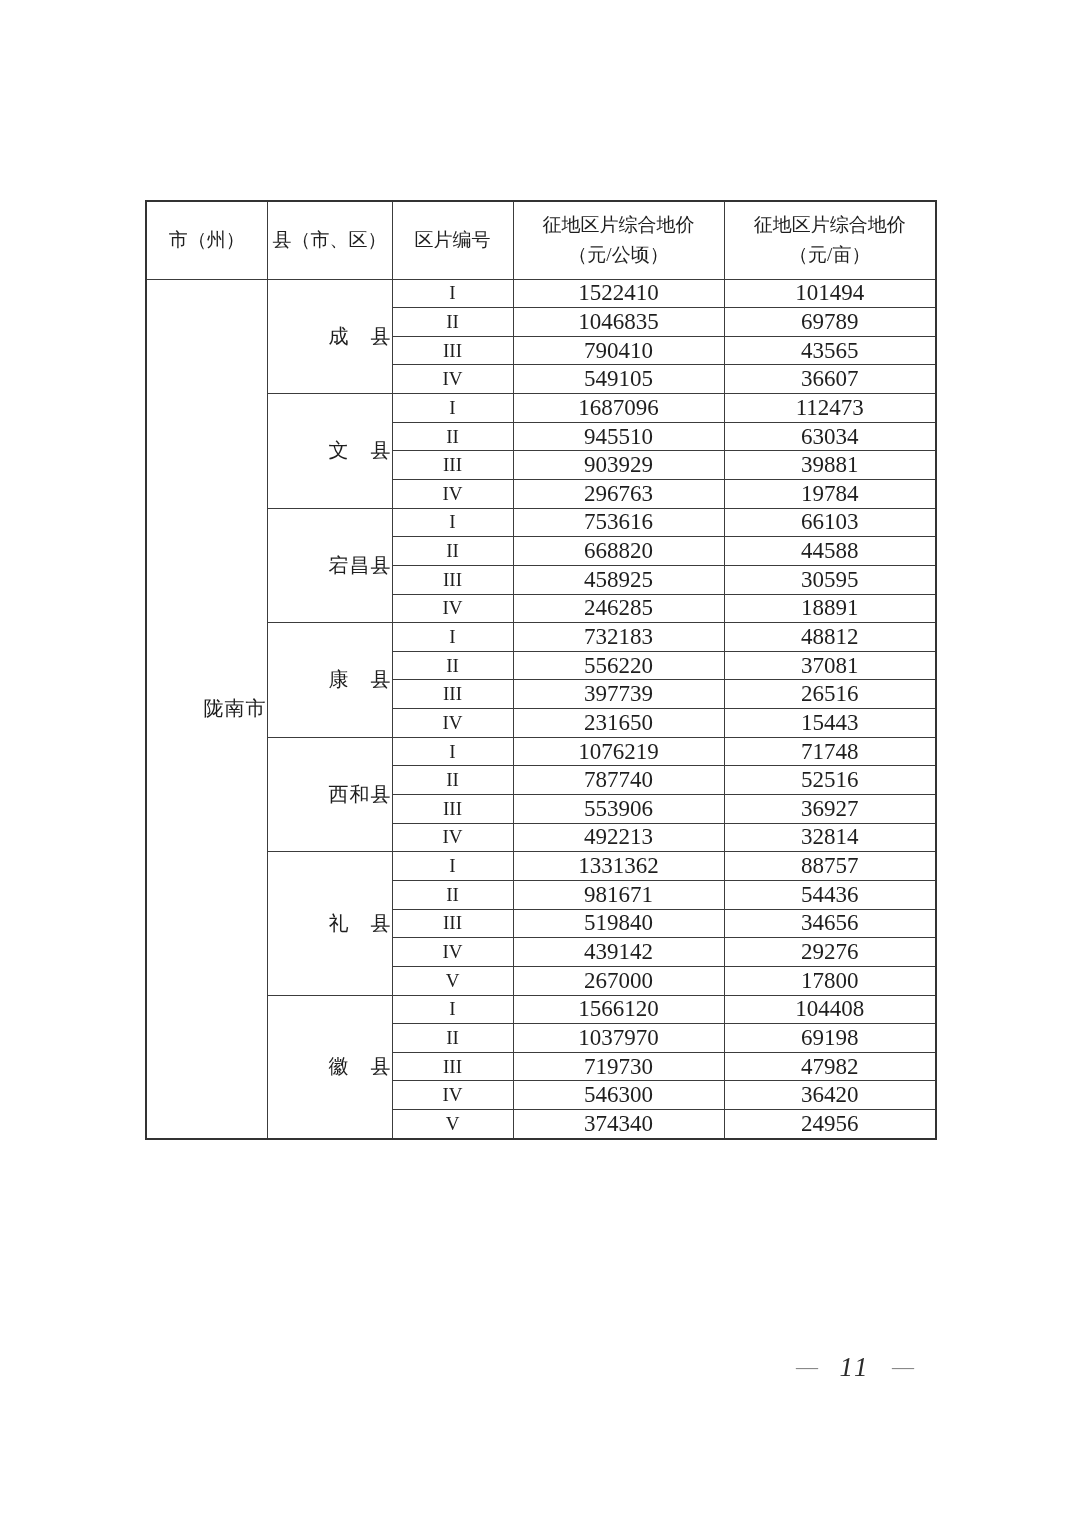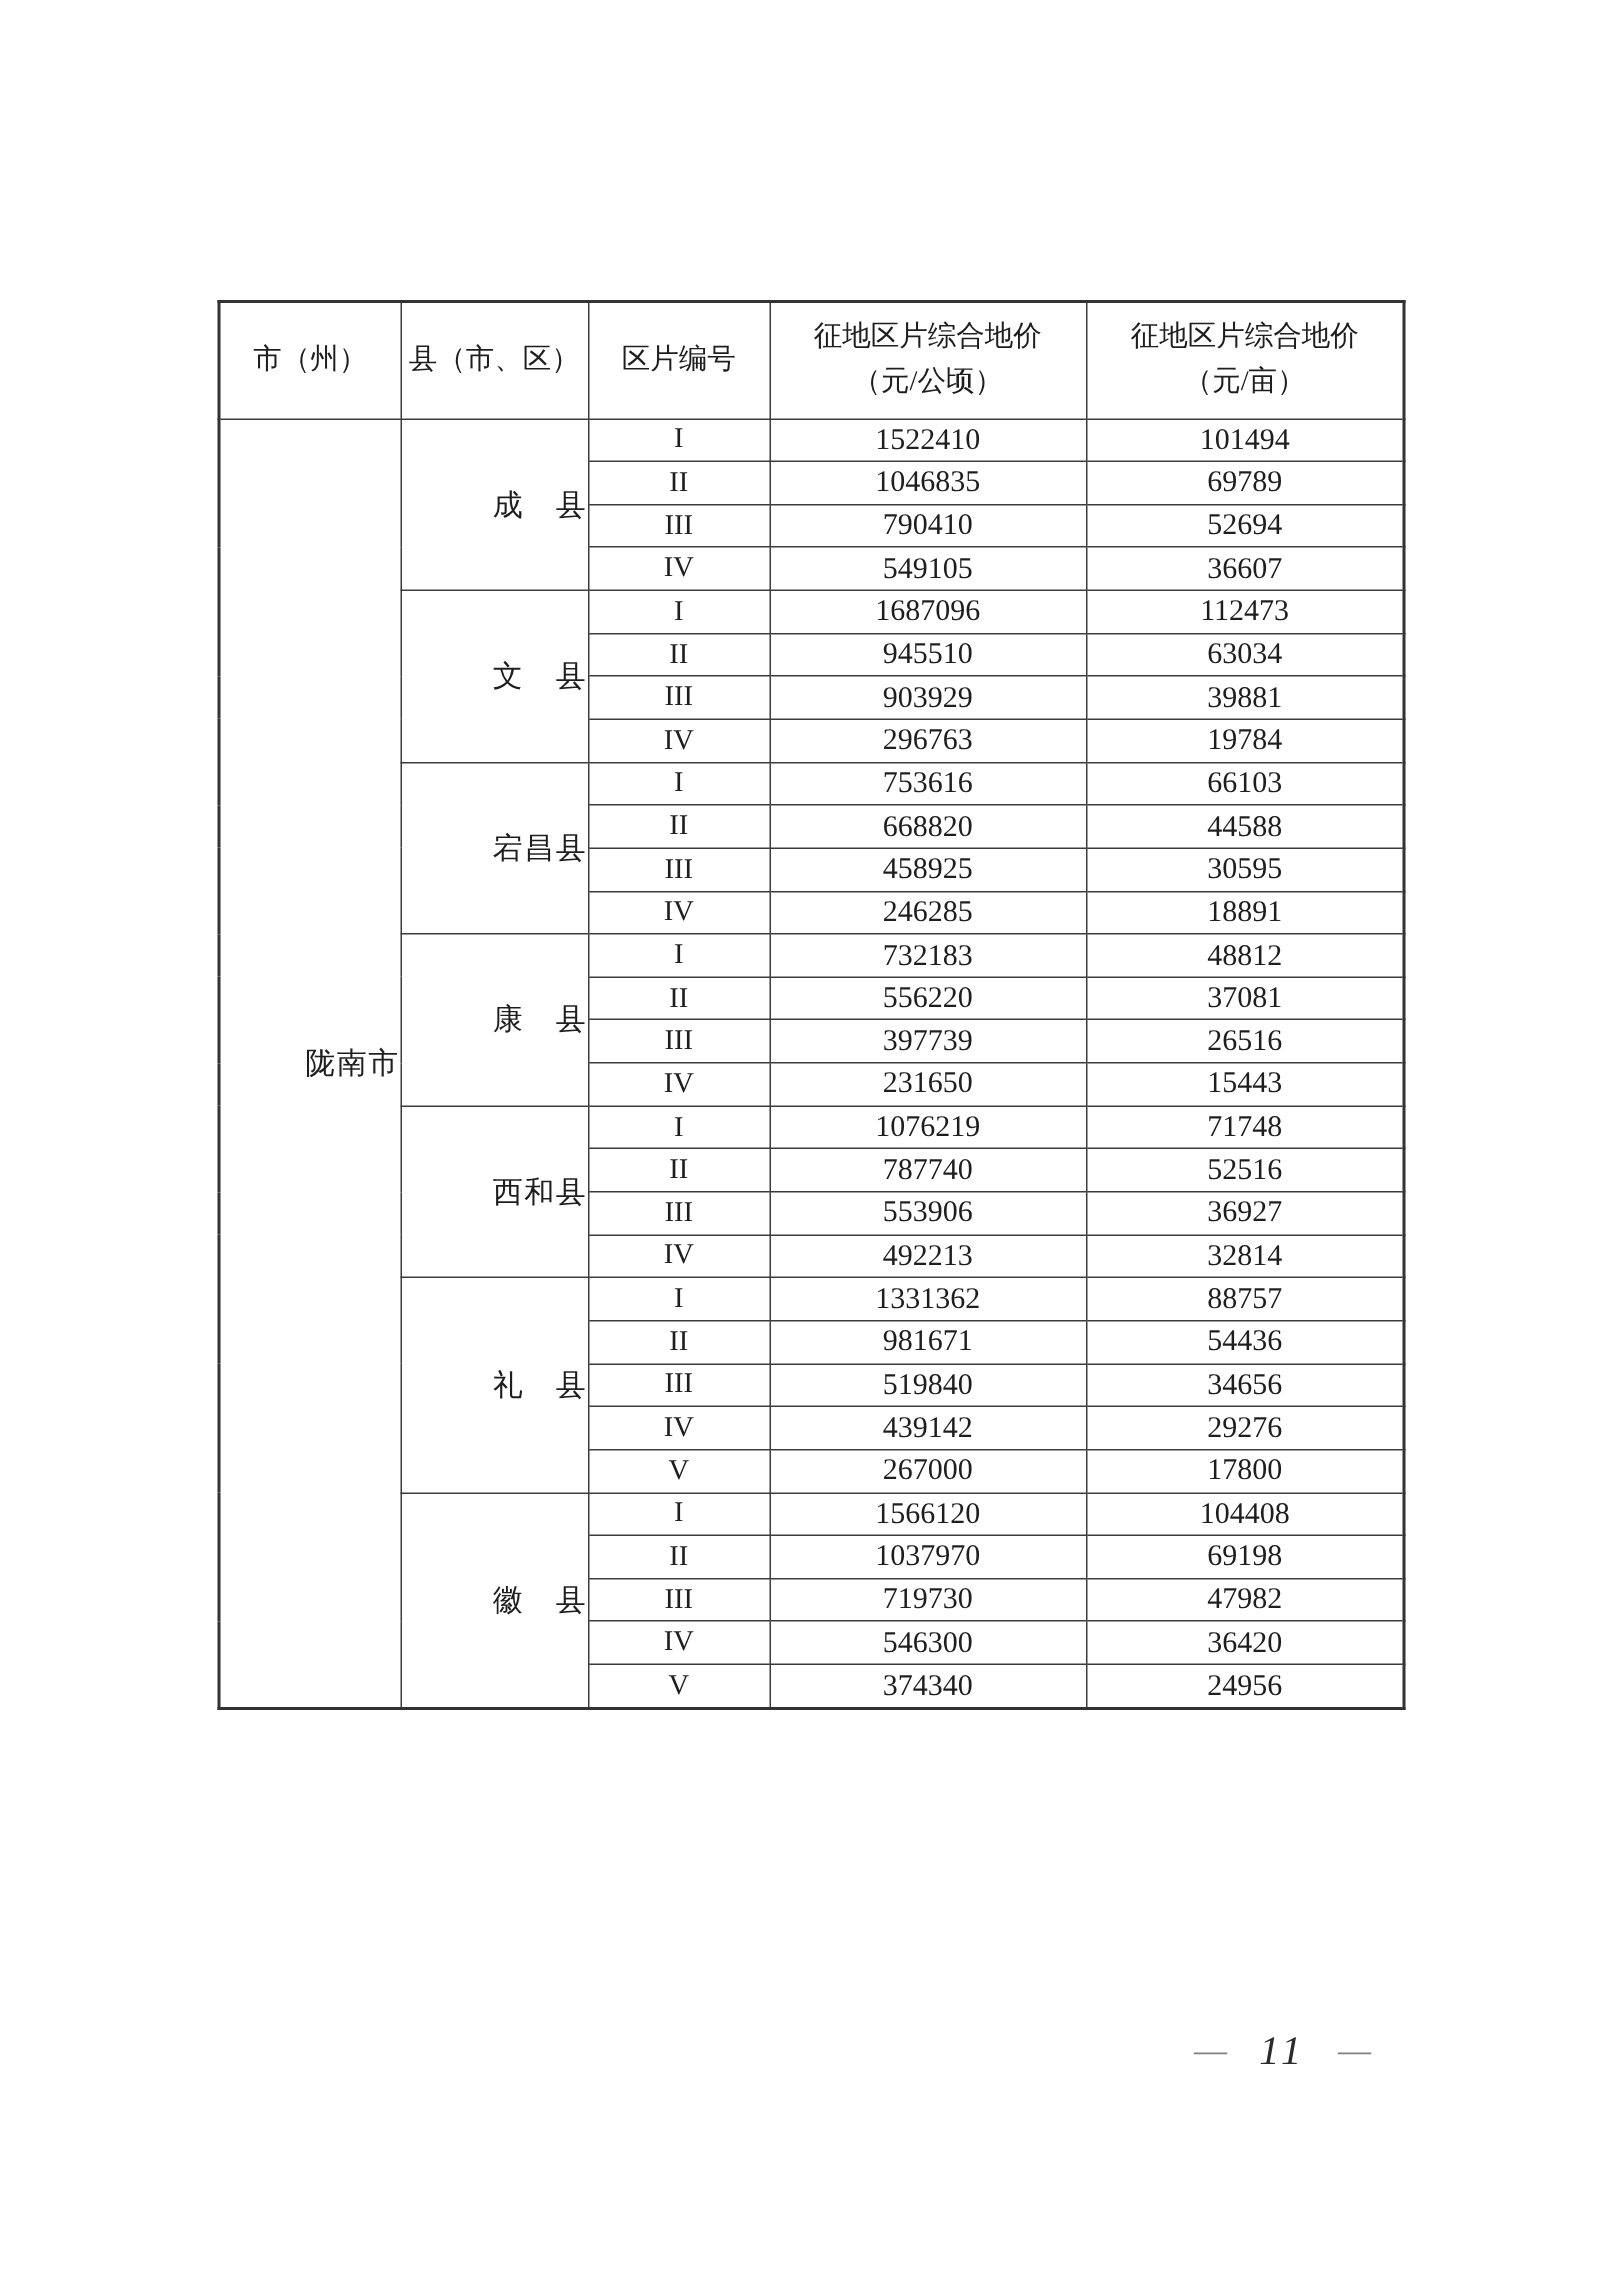--- a/index.html
+++ b/index.html
@@ -44,21 +44,21 @@
   .price-table th .h-line { line-height: 1.6; }
 
   td.city-cell,
   td.county-cell {
     font-size: 20px;
     letter-spacing: 1px;
     text-align: right;
   }
 
   td.zone-cell { font-size: 19px; }
-  td.num-cell  { font-size: 20px; margin-left: 44px; }
+  td.num-cell  { font-size: 23px; margin-left: 44px; }
 
   .page-footer {
     position: absolute;
     top: 1350px;
     left: 796px;
     width: 118px;
     height: 34px;
     display: flex;
     align-items: center;
     justify-content: space-between;
@@ -119,21 +119,21 @@
           <td class="num-cell">101494</td>
         </tr>
         <tr>
           <td class="zone-cell">II</td>
           <td class="num-cell">1046835</td>
           <td class="num-cell">69789</td>
         </tr>
         <tr>
           <td class="zone-cell">III</td>
           <td class="num-cell">790410</td>
-          <td class="num-cell">52694</td>
+          <td class="num-cell">43565</td>
         </tr>
         <tr>
           <td class="zone-cell">IV</td>
           <td class="num-cell">549105</td>
           <td class="num-cell">36607</td>
         </tr>
         <tr>
           <td class="county-cell" rowspan="4">文　县</td>
           <td class="zone-cell">I</td>
           <td class="num-cell">1687096</td>

